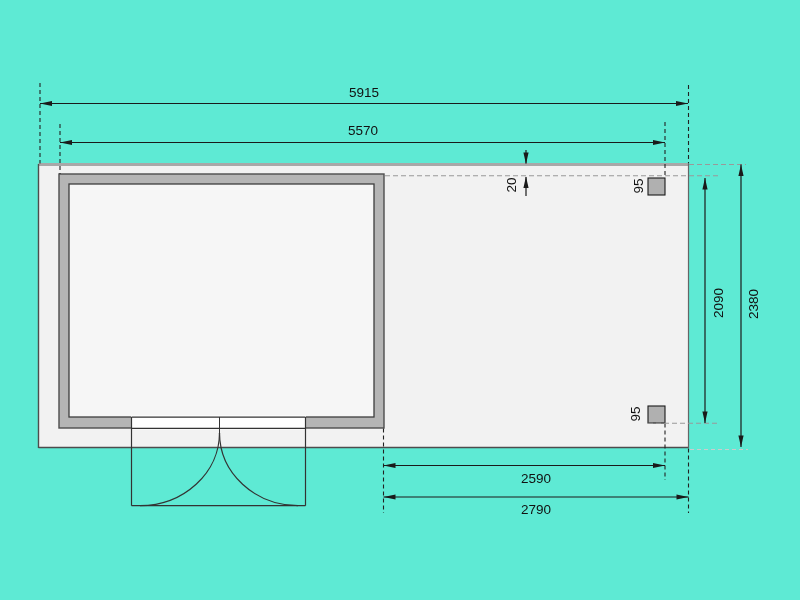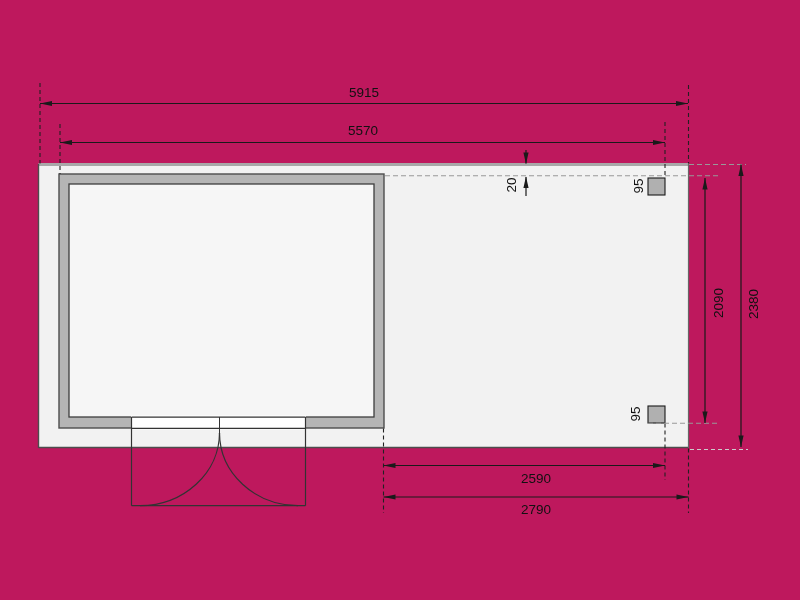--- a/index.html
+++ b/index.html
@@ -1,19 +1,19 @@
 <!DOCTYPE html>
 <html><head>
 <meta charset="utf-8">
 <style>
   html,body { margin:0; padding:0; background:#ffffff; }
   .stage {
     position:relative;
     width:800px; height:600px;
-    background:#be185d;
+    background:#5eead4;
     overflow:hidden;
     font-family:"Liberation Sans", sans-serif;
   }
   svg text {
     font-family:"Liberation Sans", sans-serif;
     font-size:13.5px;
     fill:#111111;
   }
 </style>
 </head>

